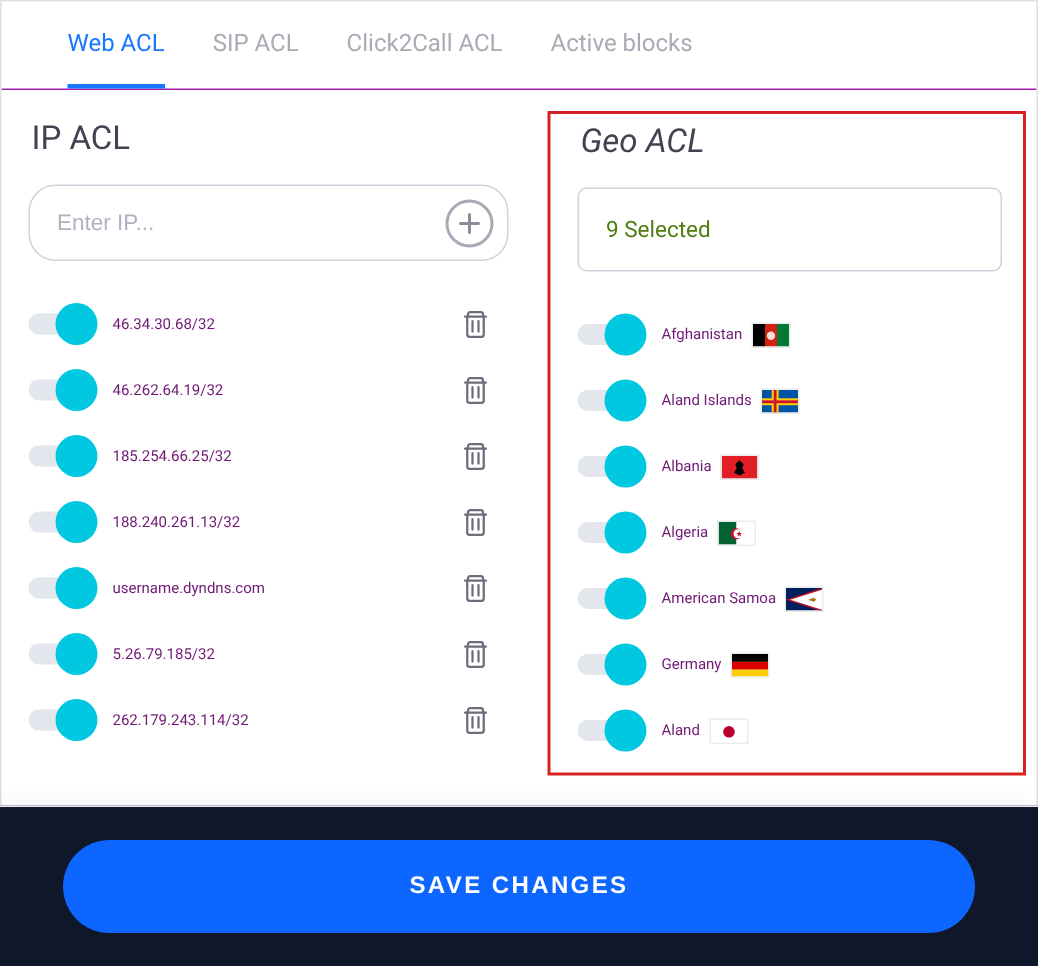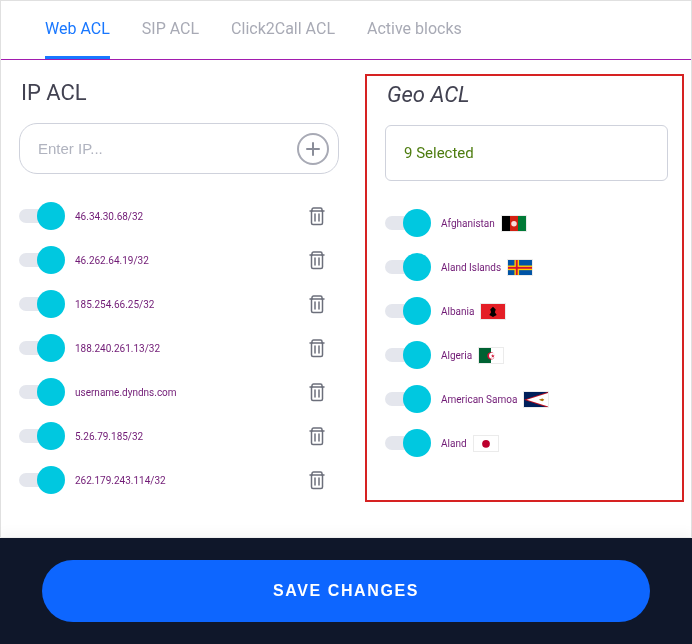--- a/index.html
+++ b/index.html
@@ -381,20 +381,34 @@
                 <path d="M20 7 L16 8.5 L20 10 L22 8.5 Z" fill="#b0720a"></path>
               </svg></span>
           </div>
         </div>
         <div class="row">
           <div class="toggle">
             <div class="toggle-track"></div>
             <div class="toggle-knob"></div>
           </div>
           <div class="row-text">
+            <span>Germany</span>
+            <span class="flag"><svg viewBox="0 0 26 17">
+                <rect width="26" height="5.67" fill="#000"></rect>
+                <rect y="5.67" width="26" height="5.67" fill="#dd0000"></rect>
+                <rect y="11.33" width="26" height="5.67" fill="#ffce00"></rect>
+              </svg></span>
+          </div>
+        </div>
+        <div class="row">
+          <div class="toggle">
+            <div class="toggle-track"></div>
+            <div class="toggle-knob"></div>
+          </div>
+          <div class="row-text">
             <span>Aland</span>
             <span class="flag"><svg viewBox="0 0 26 17">
                 <rect width="26" height="17" fill="#fff"></rect>
                 <circle cx="13" cy="8.5" r="4.2" fill="#bc002d"></circle>
               </svg></span>
           </div>
         </div>
       </div>
   </div>
 </div>

